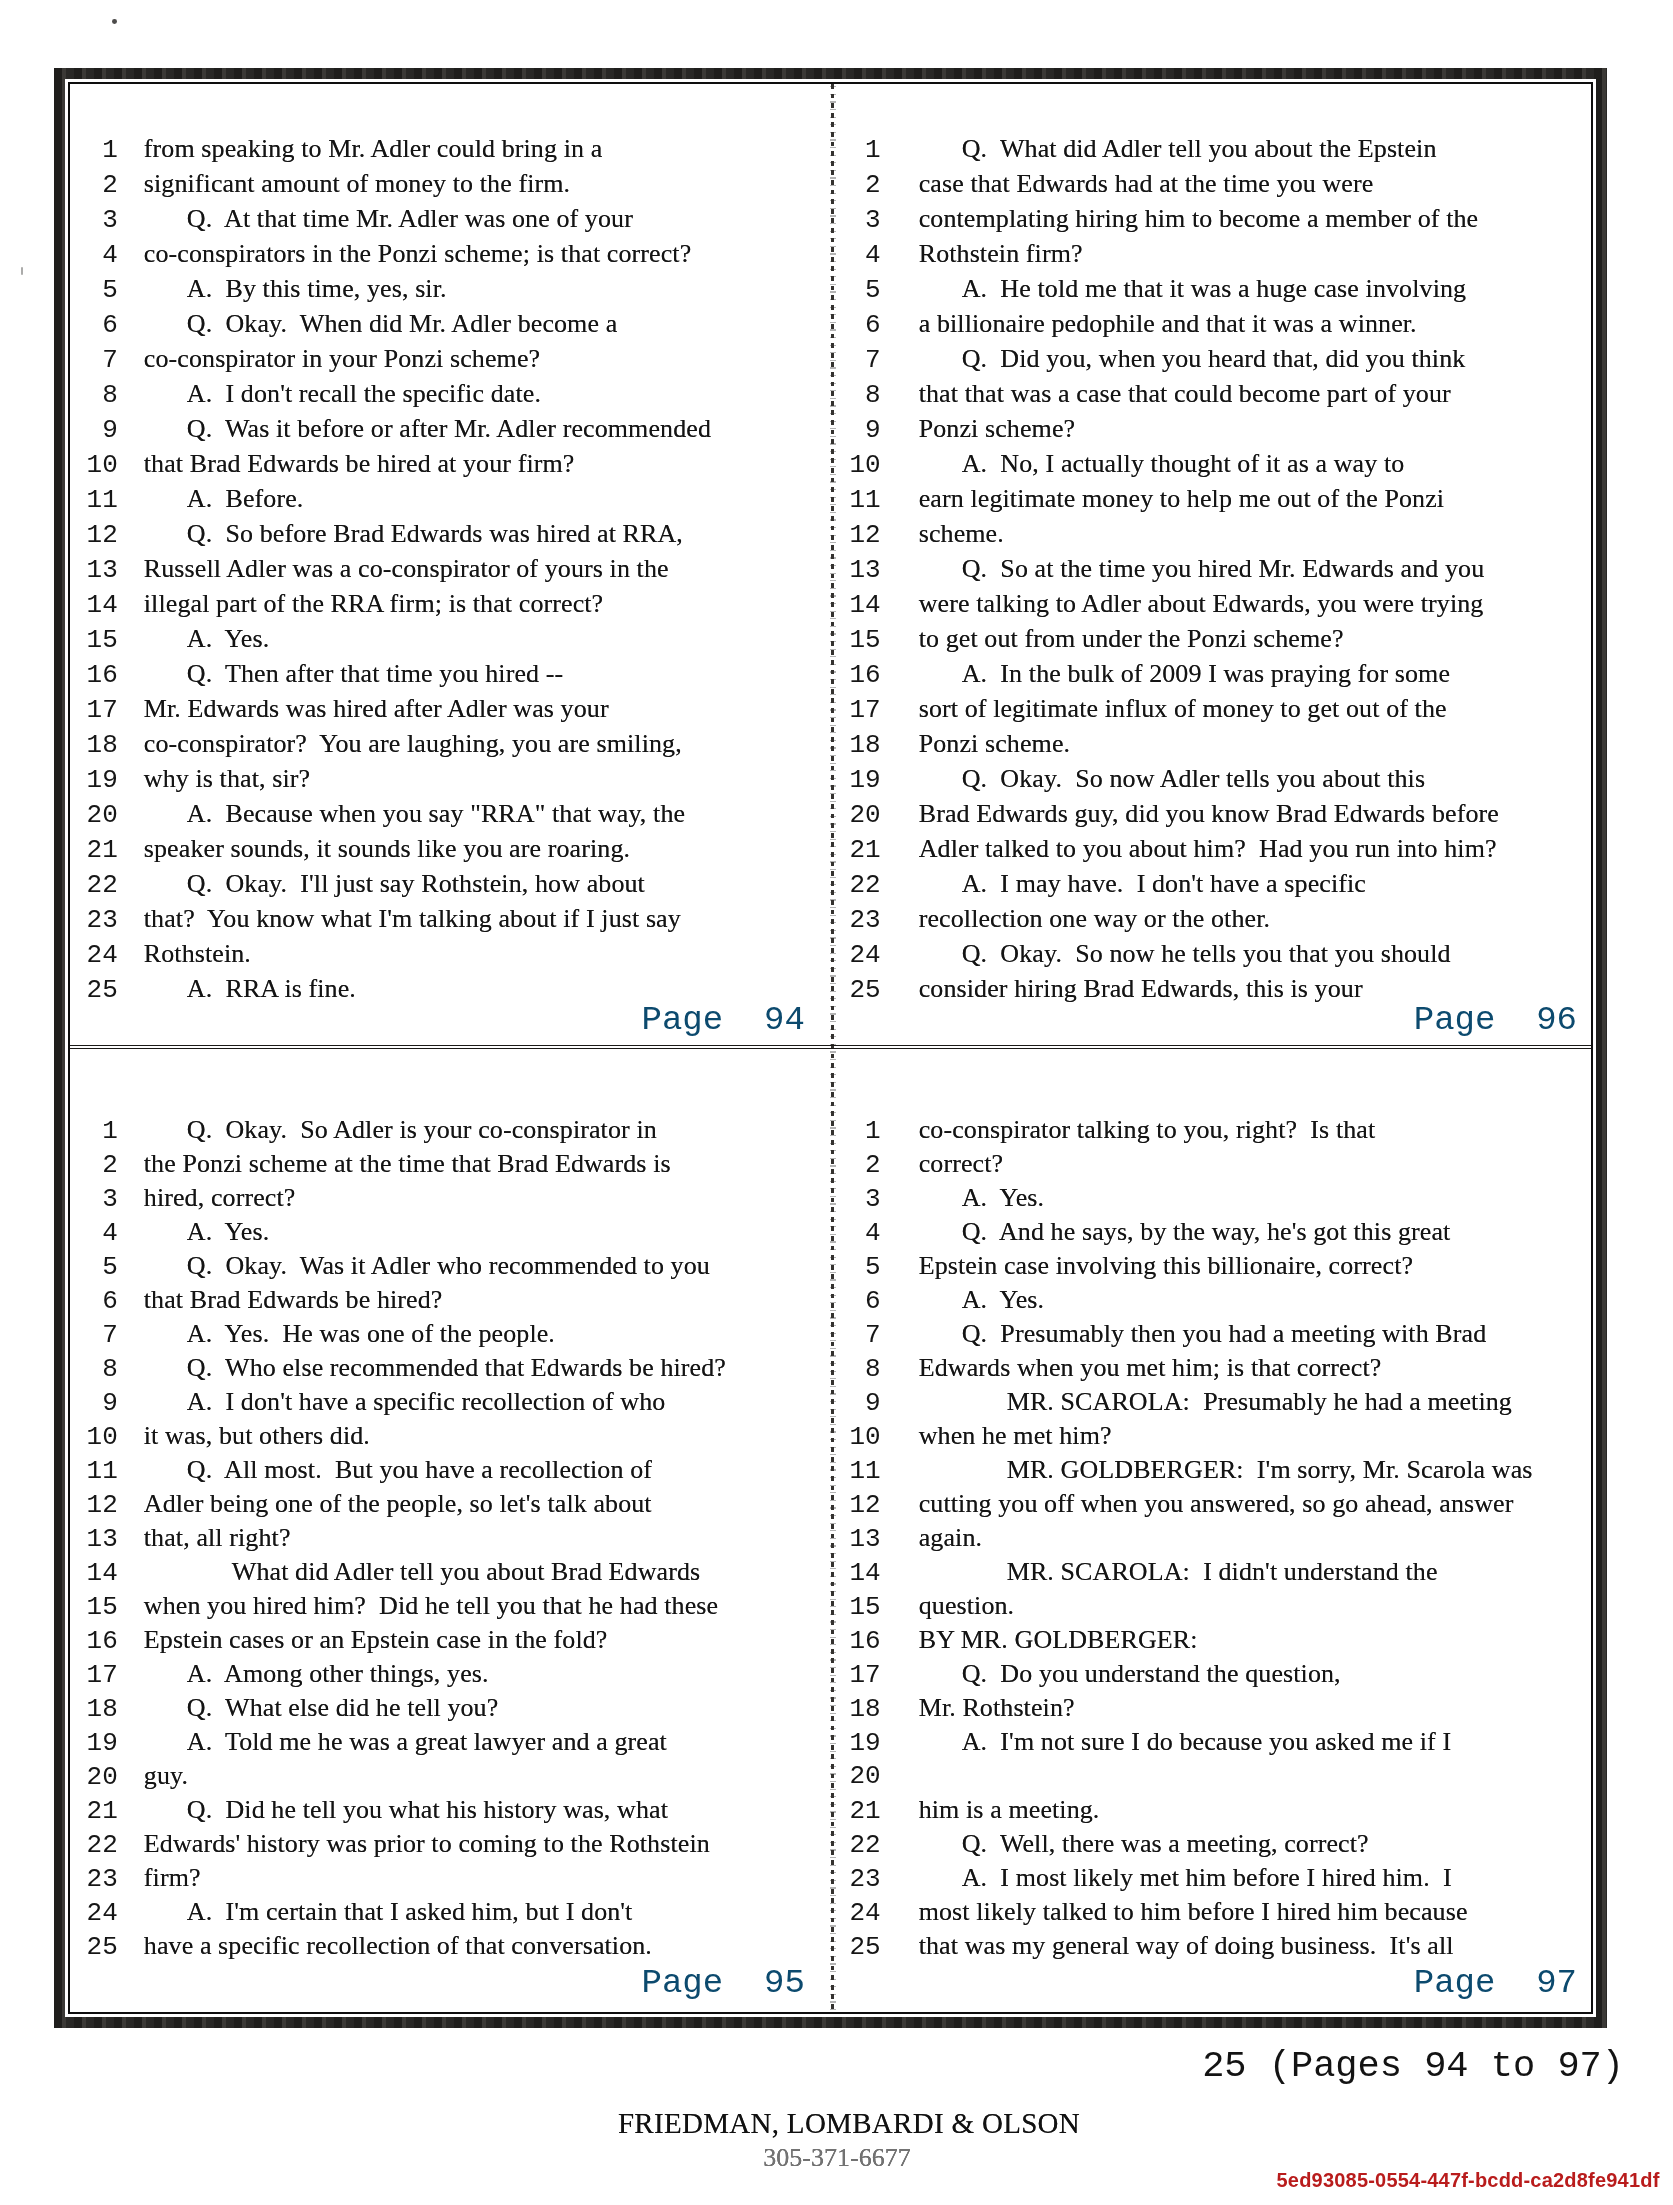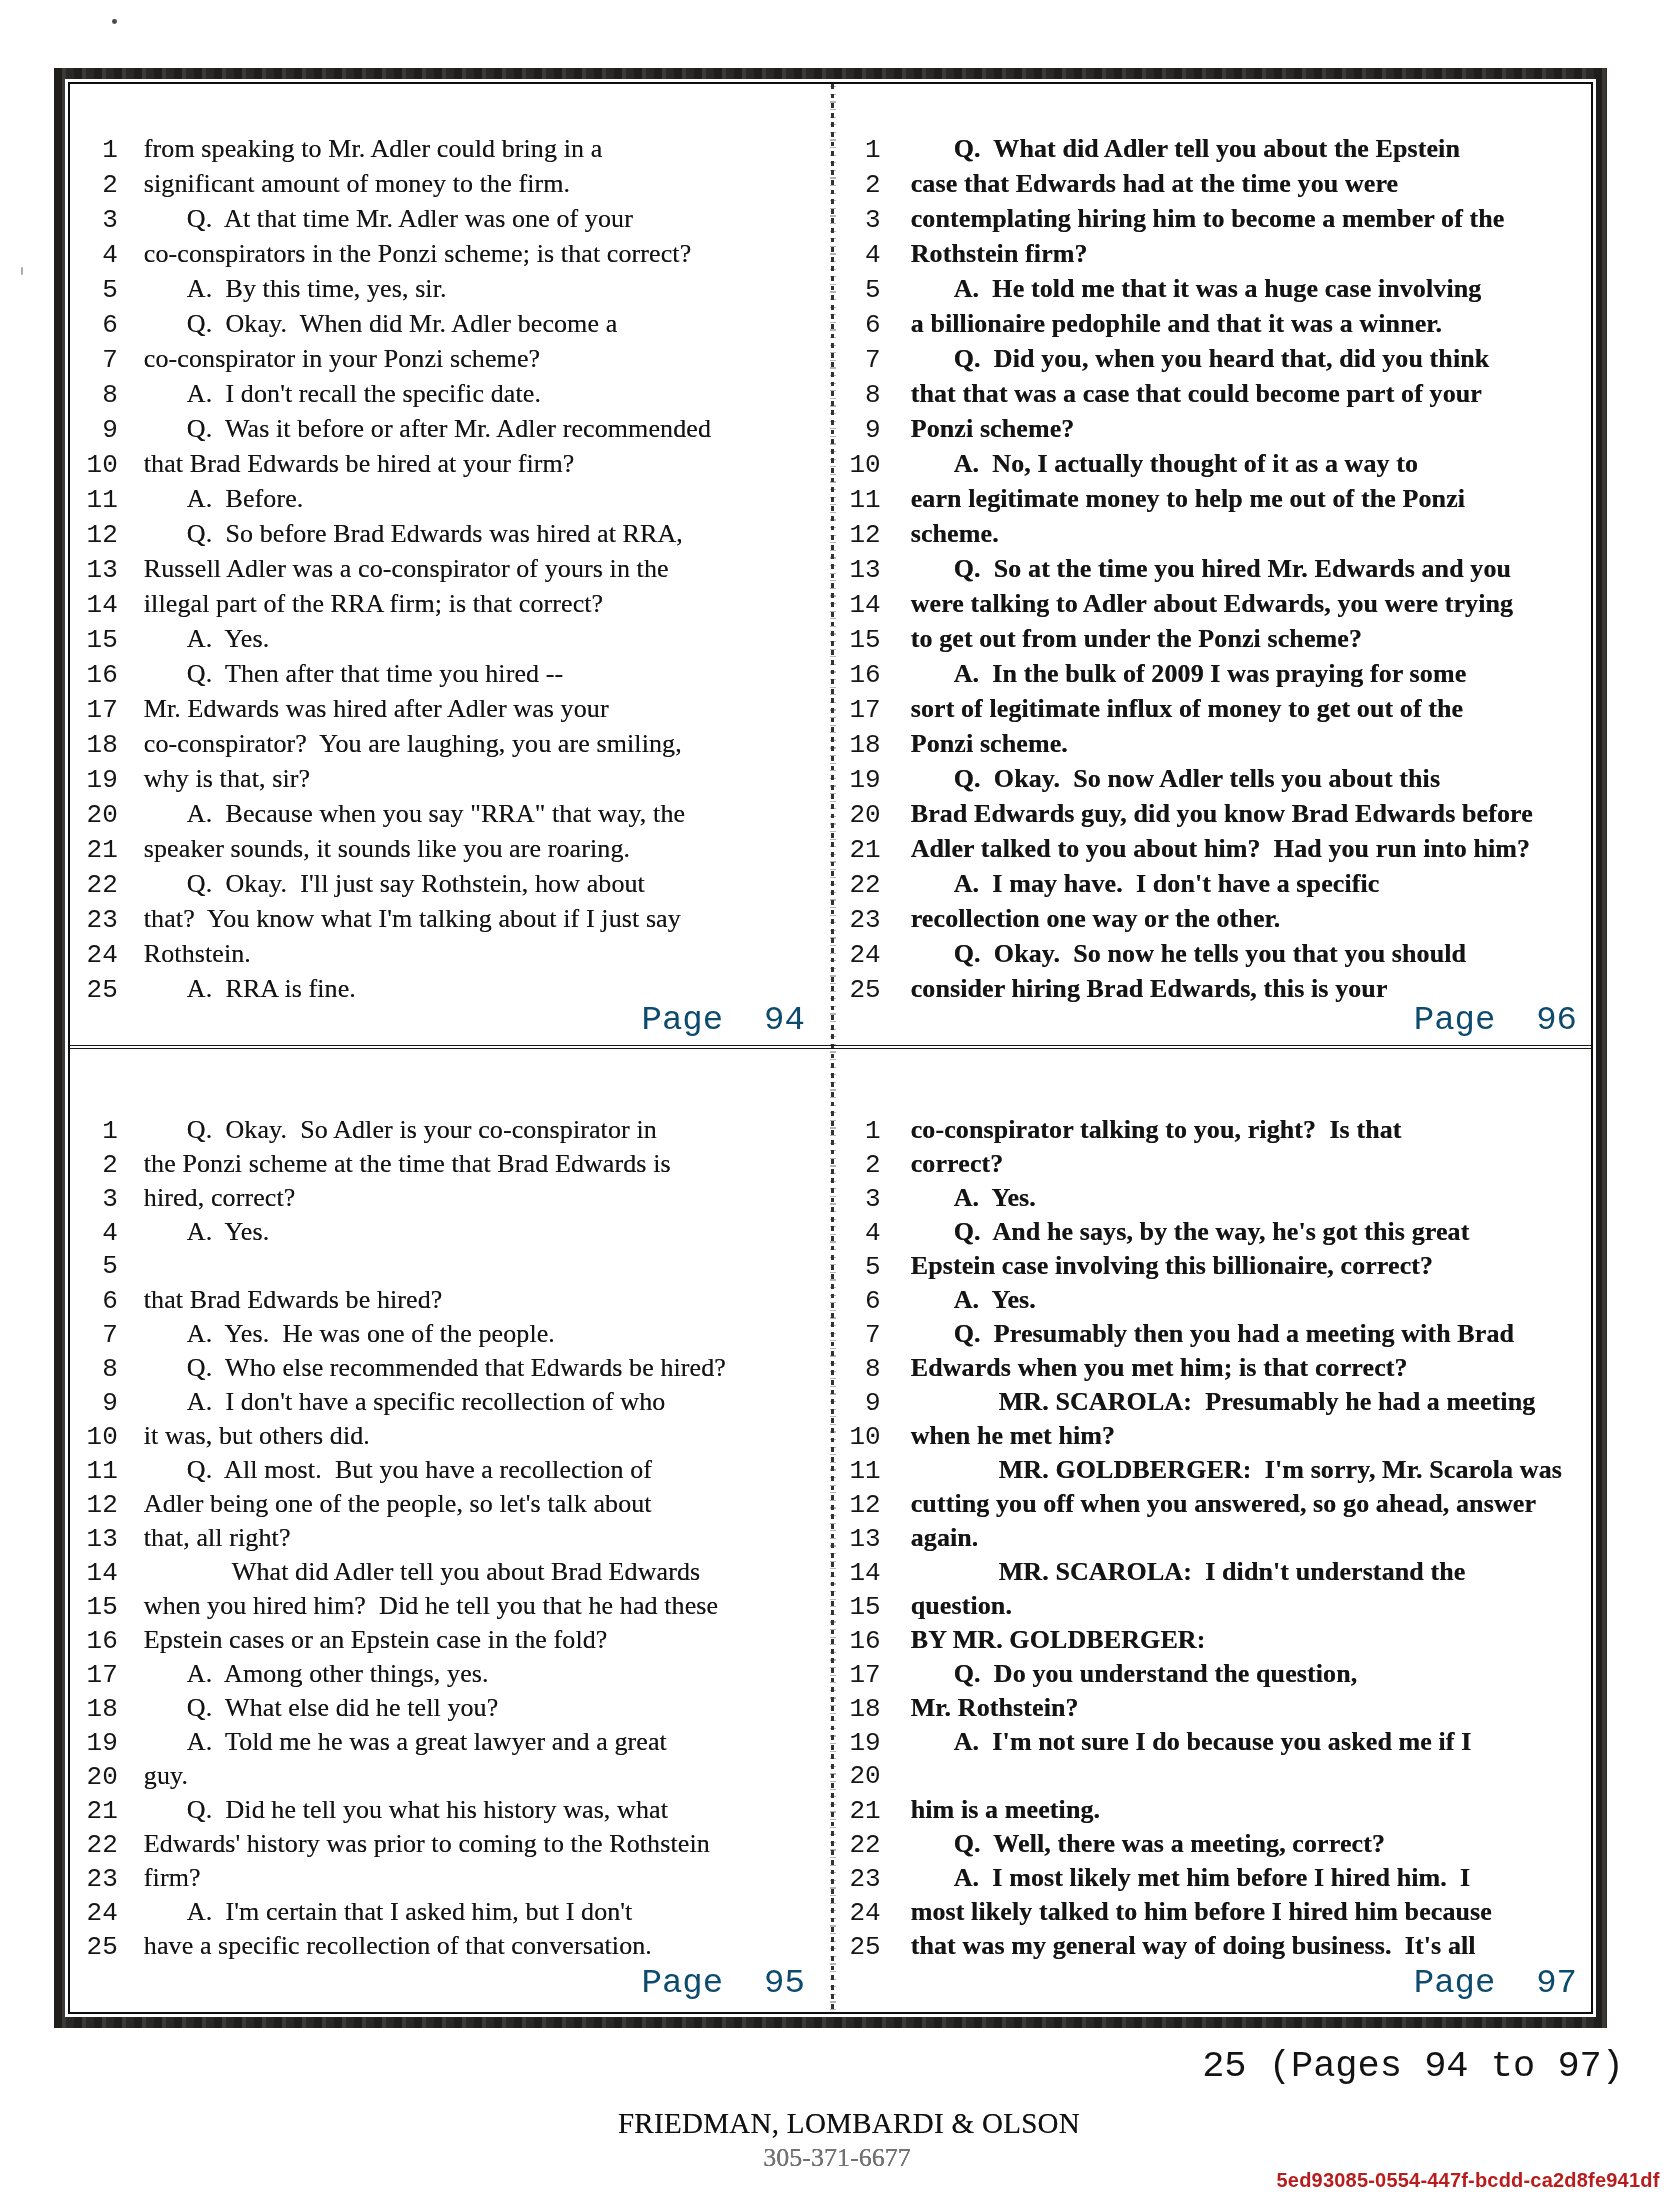--- a/index.html
+++ b/index.html
@@ -85,21 +85,21 @@
     font-size: 26px;
     color: #161616;
   }
   .quad.rightcol .lnum { width: 40px; padding-left: 6.9px; box-sizing: content-box; }
   .ltext {
     margin-left: 26px;
     font-size: 26px;
     letter-spacing: 0.1px;
     text-shadow: 0 0 0.3px rgba(10,10,10,.65);
   }
-  .quad.rightcol .ltext { margin-left: 30px; font-weight: bold; }
+  .quad.rightcol .ltext { margin-left: 38px; }
   .ltext.i1 { padding-left: 43px; }
   .ltext.i2 { padding-left: 88px; }
   .plabel {
     position: absolute;
     bottom: 8.3px;
     right: 29px;
     font-family: "Liberation Mono", "DejaVu Sans Mono", monospace;
     font-size: 34px;
     white-space: pre;
     color: #0c4a6e;
@@ -237,21 +237,21 @@
             </div>
           <div class="plabel">Page  96</div>
         </div>
 
         <div class="quad bottom leftcol">
           <div class="lines">
               <div class="tline"><span class="lnum">1</span><span class="ltext i1">Q.  Okay.  So Adler is your co-conspirator in</span></div>
               <div class="tline"><span class="lnum">2</span><span class="ltext">the Ponzi scheme at the time that Brad Edwards is</span></div>
               <div class="tline"><span class="lnum">3</span><span class="ltext">hired, correct?</span></div>
               <div class="tline"><span class="lnum">4</span><span class="ltext i1">A.  Yes.</span></div>
-              <div class="tline"><span class="lnum">5</span></div>
+              <div class="tline"><span class="lnum">5</span><span class="ltext i1">Q.  Okay.  Was it Adler who recommended to you</span></div>
               <div class="tline"><span class="lnum">6</span><span class="ltext">that Brad Edwards be hired?</span></div>
               <div class="tline"><span class="lnum">7</span><span class="ltext i1">A.  Yes.  He was one of the people.</span></div>
               <div class="tline"><span class="lnum">8</span><span class="ltext i1">Q.  Who else recommended that Edwards be hired?</span></div>
               <div class="tline"><span class="lnum">9</span><span class="ltext i1">A.  I don't have a specific recollection of who</span></div>
               <div class="tline"><span class="lnum">10</span><span class="ltext">it was, but others did.</span></div>
               <div class="tline"><span class="lnum">11</span><span class="ltext i1">Q.  All most.  But you have a recollection of</span></div>
               <div class="tline"><span class="lnum">12</span><span class="ltext">Adler being one of the people, so let's talk about</span></div>
               <div class="tline"><span class="lnum">13</span><span class="ltext">that, all right?</span></div>
               <div class="tline"><span class="lnum">14</span><span class="ltext i2">What did Adler tell you about Brad Edwards</span></div>
               <div class="tline"><span class="lnum">15</span><span class="ltext">when you hired him?  Did he tell you that he had these</span></div>

